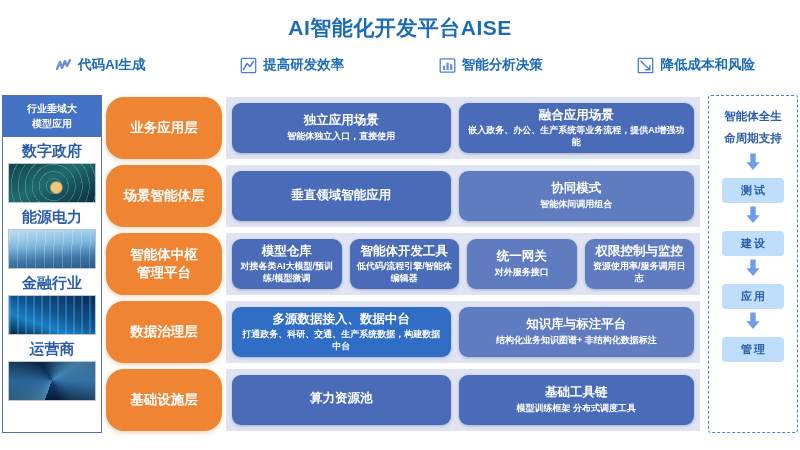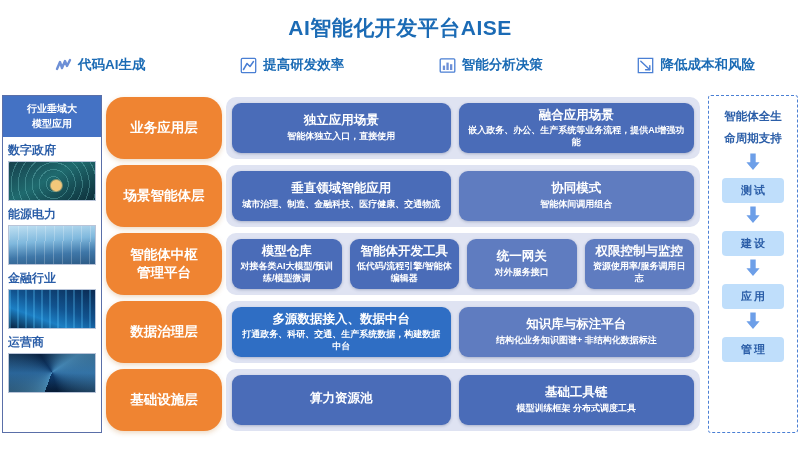--- a/index.html
+++ b/index.html
@@ -51,21 +51,21 @@
     background: #4472c4;
     color: #ffffff;
     font-size: 10px; font-weight: bold;
     text-align: center;
     padding: 6px 2px 6px;
     line-height: 1.45;
   }
   .industry-list { padding: 3px 5px 2px; }
   .industry-item { margin-bottom: 3px; }
   .industry-name {
-    font-size: 12px; font-weight: bold;
+    text-align: center; font-size: 15px; font-weight: bold;
     color: #2b5ea8; padding: 2px 0 2px;
   }
   .industry-thumb {
     width: 100%; height: 40px;
     border: 1px solid #b9c4d8;
     background-size: cover;
     position: relative;
     overflow: hidden;
   }
   .thumb-gov {
@@ -103,21 +103,21 @@
     display: flex; align-items: center; justify-content: center;
     text-align: center; line-height: 1.3;
     box-shadow: 0 2px 5px rgba(190,120,40,.28);
   }
 
   
   .rows { position: absolute; left: 224px; top: 0; width: 474px; height: 338px; }
   .row {
     position: absolute; left: 0; width: 474px;
     background: #dfe3f2;
-    border-radius: 10px;
+    border-radius: 1px;
     display: flex; align-items: stretch; gap: 8px;
     padding: 6px;
   }
   .card {
     background: #4a6cb8;
     border-radius: 9px;
     color: #ffffff;
     display: flex; flex-direction: column; align-items: center; justify-content: center;
     text-align: center;
     padding: 3px 6px;
@@ -253,21 +253,20 @@
         </div>
         <div class="card" style="flex:1.08;">
           <div class="card-title">融合应用场景</div>
           <div class="card-desc">嵌入政务、办公、生产系统等业务流程，提供AI增强功能</div>
         </div>
       </div>
 
       <div class="row" style="top:70px;height:62px;">
         <div class="card" style="flex:1;">
           <div class="card-title">垂直领域智能应用</div>
-          <div class="card-desc">城市治理、制造、金融科技、医疗健康、交通物流</div>
         </div>
         <div class="card alt" style="flex:1.08;">
           <div class="card-title">协同模式</div>
           <div class="card-desc">智能体间调用组合</div>
         </div>
       </div>
 
       <div class="row" style="top:138px;height:62px;">
         <div class="card" style="flex:1;">
           <div class="card-title">模型仓库</div>

